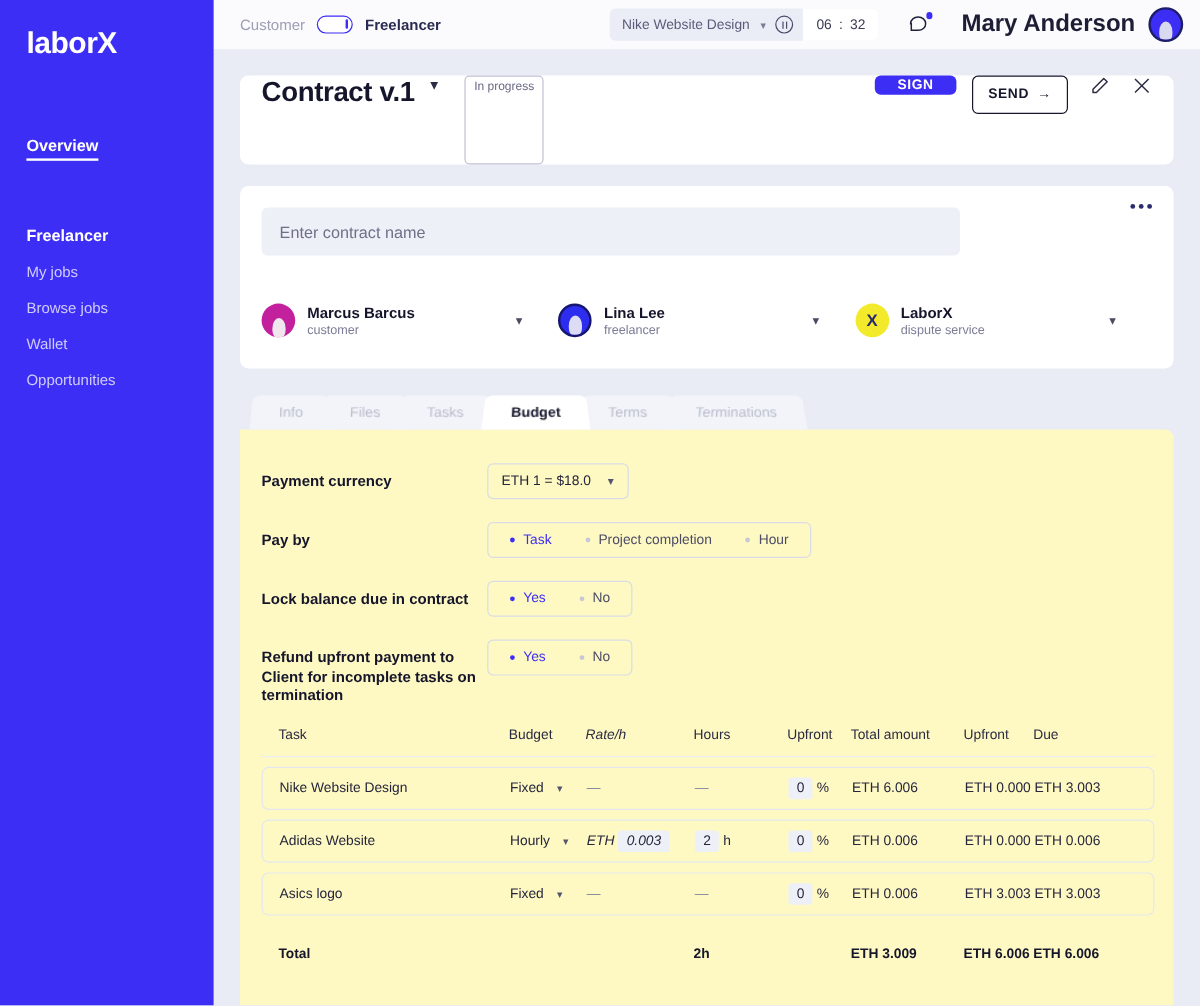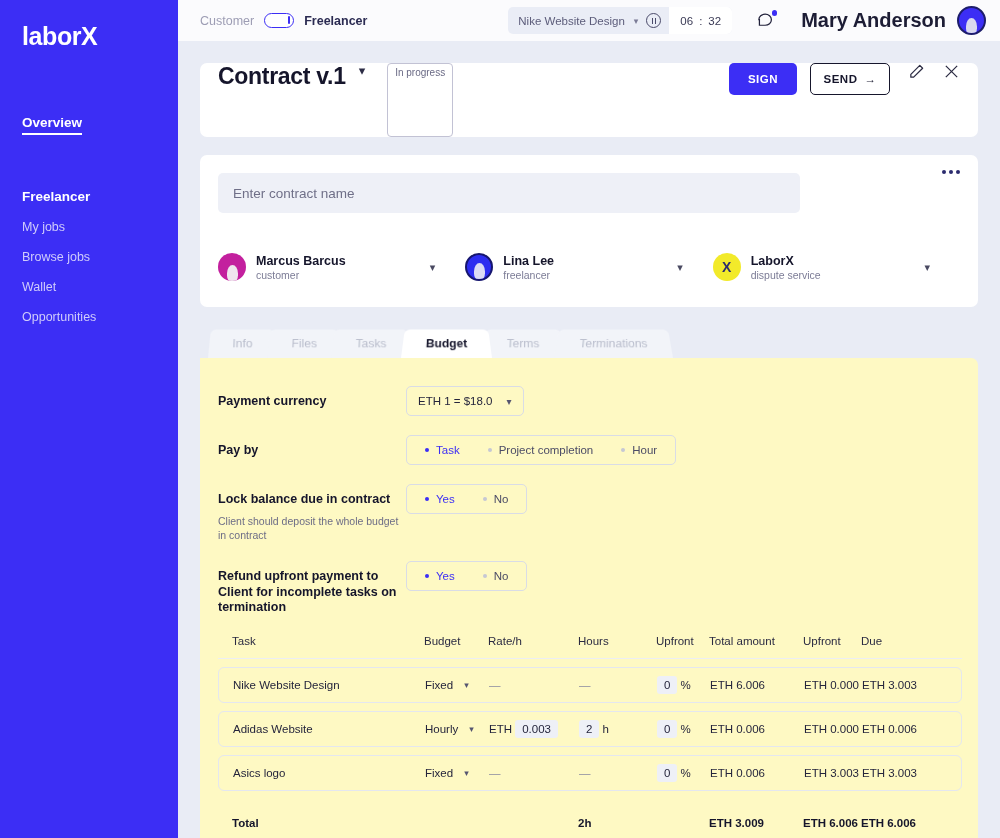--- a/index.html
+++ b/index.html
@@ -108,21 +108,21 @@
   }
   .contract-title { font-size: 23px; font-weight: bold; color: #15152b; letter-spacing: -0.3px; }
   .title-caret { margin-left: 13px; color: #2d2d46; font-size: 13px; }
   .badge {
     margin-left: 22px; border: 1px solid #c2c2d4; border-radius: 4px;
     font-size: 10px; color: #6a6a85; padding: 3px 7px;
   }
   .hdr-spacer { flex: 1; }
   .btn-sign {
     background: #3c2ef5; color: #fff; border: none; border-radius: 5px;
-    height: 32px; width: 68px; font-size: 11.5px; font-weight: bold;
+    height: 16px; width: 68px; font-size: 11.5px; font-weight: bold;
     letter-spacing: 0.5px; font-family: inherit; cursor: pointer;
   }
   .btn-send {
     background: #fff; color: #16162c; border: 1.6px solid #16162c; border-radius: 5px;
     height: 32px; width: 80px; font-size: 11.5px; font-weight: bold;
     letter-spacing: 0.5px; margin-left: 13px; font-family: inherit;
     display: flex; align-items: center; justify-content: center; gap: 7px; cursor: pointer;
   }
   .icon-btn { margin-left: 18px; color: #2b2b42; cursor: pointer; }
 
@@ -194,21 +194,21 @@
   .tbl { margin-top: 12px; width: 744px; }
   .thead { display: flex; font-size: 11.5px; color: #2b2b42; padding: 0 14px 11px 14px; border-bottom: 1px solid #eceef4; }
   .trow {
     display: flex; align-items: center; border: 1px solid #e4e7ef;
     border-radius: 6px; height: 36px; margin-top: 8px; padding: 0 14px;
     font-size: 11.5px; color: #25253c;
   }
   .ttotal { display: flex; align-items: center; height: 36px; margin-top: 14px; padding: 0 14px; font-size: 11.5px; font-weight: bold; color: #15152b; }
   .c-task   { width: 192px; flex: 0 0 192px; }
   .c-budget { width: 64px;  flex: 0 0 64px; }
-  .c-rate   { width: 90px;  flex: 0 0 90px; }
+  .c-rate   { width: 90px;  flex: 0 0 90px; font-style: italic; }
   .c-hours  { width: 78px;  flex: 0 0 78px; }
   .c-upf1   { width: 53px;  flex: 0 0 53px; }
   .c-total  { width: 94px;  flex: 0 0 94px; }
   .c-upf2   { width: 58px;  flex: 0 0 58px; }
   .c-due    { width: 60px;  flex: 0 0 60px; }
   .sel-inline { display: flex; align-items: center; gap: 11px; }
   .sel-inline .cv { font-size: 9px; color: #555570; }
   .ifield { background: #eef0f7; border-radius: 3px; padding: 3px 7px; display: inline-block; min-width: 15px; text-align: center; }
   .dash { color: #8a8aa0; }
   .eth-pre { color: #25253c; }
@@ -380,21 +380,20 @@
               <div class="radio">
                 <span class="rd"></span>
                 <span class="rl">Hour</span>
               </div>
             </div>
           </div>
 
           <div class="frow">
             <div class="flabel">
               <div class="lt">Lock balance due in contract</div>
-              <div class="ls">Client should deposit the whole budget in contract</div>
             </div>
             <div class="radio-group">
               <div class="radio sel">
                 <span class="rd"></span>
                 <span class="rl">Yes</span>
               </div>
               <div class="radio">
                 <span class="rd"></span>
                 <span class="rl">No</span>
               </div>

